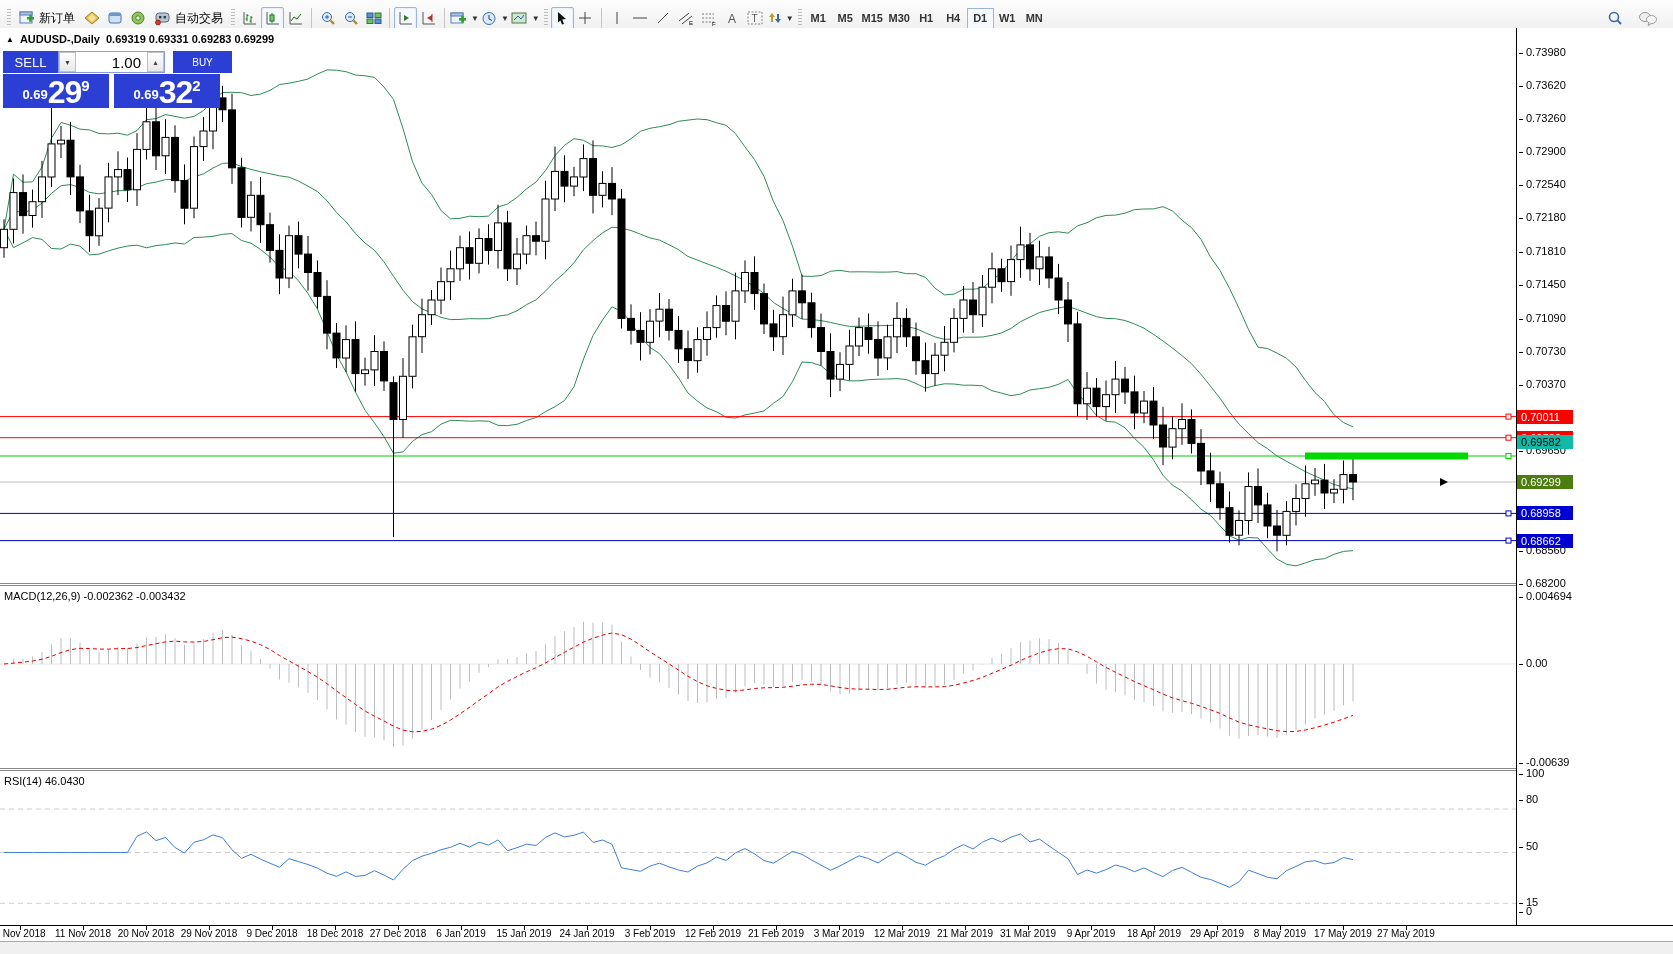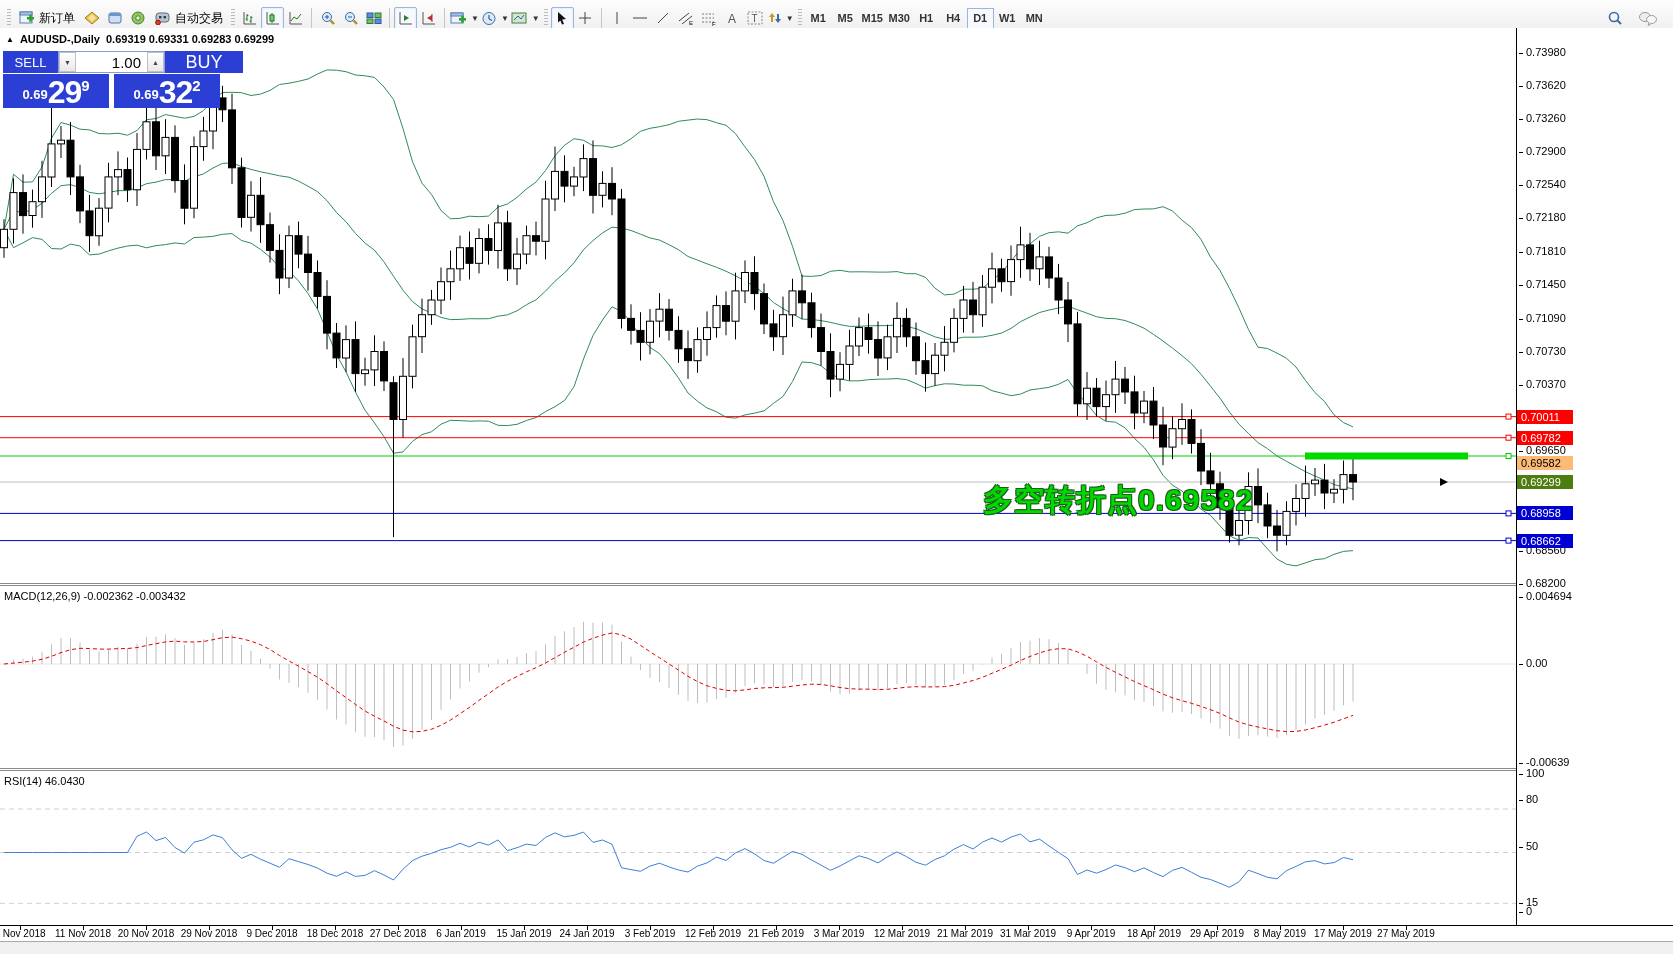--- a/index.html
+++ b/index.html
@@ -33,21 +33,21 @@
   #right-axis{position:absolute;left:1517px;top:28px;width:156px;height:897px;background:#fff;font-size:11px;}
   .tick-label{position:absolute;left:2px;white-space:nowrap;color:#000;}
   .tick-label .dash{display:inline-block;width:4px;height:1px;background:#000;vertical-align:middle;margin-right:3px;}
   .line-label{position:absolute;left:0;min-width:56px;height:14px;line-height:14px;
               padding:0 4px;font-size:11px;white-space:nowrap;}
   
   #symbol-header{position:absolute;left:6px;top:5px;font-size:11px;display:flex;gap:6px;align-items:center;}
   #oct{position:absolute;left:3px;top:23px;width:217px;height:57px;background:#fff;}
   #oct .blue{background:#2b3fd4;color:#fff;position:absolute;}
   #oct-sell-h{left:0;top:0;width:55px;height:22px;font-size:13px;display:flex;align-items:center;justify-content:center;}
-  #oct-buy-h{left:162px;top:0;width:78px;height:22px;font-size:18px;display:flex;align-items:center;justify-content:center;}
+  #oct-buy-h{left:170px;top:0;width:59px;height:22px;font-size:10px;display:flex;align-items:center;justify-content:center;}
   #oct-vol{position:absolute;left:55px;top:0;width:107px;height:22px;background:#fff;
            border:1px solid #8a9ae0;display:flex;align-items:stretch;}
   #oct-vol .spin{width:17px;display:flex;align-items:center;justify-content:center;font-size:7px;color:#444;
                  background:linear-gradient(#fefefe,#e8e8e8);border:1px solid #c0c0c0;}
   #oct-vol .val{flex:1;display:flex;align-items:center;justify-content:flex-end;padding-right:6px;font-size:15px;}
   .oct-price{left:0;top:23px;width:106px;height:34px;display:flex;align-items:flex-end;justify-content:center;padding-bottom:2px;}
   .oct-price.right{left:111px;width:106px;}
   .oct-price .small{font-size:13px;font-weight:bold;margin-bottom:4px;}
   .oct-price .big{font-size:32px;font-weight:bold;line-height:28px;letter-spacing:-1px;margin-top:20px;}
   .oct-price .sup{font-size:15px;font-weight:bold;position:relative;top:-12px;}
@@ -661,21 +661,20 @@
         <span class="small">0.69</span>
           <span class="big">29</span>
           <span class="sup">9</span>
       </div>
       <div class="oct-price blue right">
         <span class="small">0.69</span>
           <span class="big">32</span>
           <span class="sup">2</span>
       </div>
     </div>
-    <div id="annotation">多空转折点0.69582</div>
   </div>
 
   <div class="hsep" style="top:583px"></div>
   <div class="hsep" style="top:585px"></div>
 
   <div id="macd-panel">
     <svg id="macd-svg" width="1516" height="182">
         <line x1="0" y1="78" x2="1516" y2="78" stroke="#e4e4e4"></line>
         <line x1="4" y1="78" x2="4" y2="78.0" stroke="#bdbdbd"></line>
         <line x1="13.5" y1="78" x2="13.5" y2="73.4" stroke="#bdbdbd"></line>
@@ -865,21 +864,21 @@
       <div class="tick-label" style="top: 562px;"><span class="dash"></span>0.004694</div>
       <div class="tick-label" style="top: 629px;"><span class="dash"></span>0.00</div>
       <div class="tick-label" style="top: 728px;"><span class="dash"></span>-0.00639</div>
       <div class="tick-label" style="top: 739px;"><span class="dash"></span>100</div>
       <div class="tick-label" style="top: 765px;"><span class="dash"></span>80</div>
       <div class="tick-label" style="top: 812px;"><span class="dash"></span>50</div>
       <div class="tick-label" style="top: 868px;"><span class="dash"></span>15</div>
       <div class="tick-label" style="top: 877px;"><span class="dash"></span>0</div>
       <div class="line-label" style="top: 382px; background: rgb(255, 0, 0); color: rgb(255, 255, 255);">0.70011</div>
       <div class="line-label" style="top: 403px; background: rgb(255, 0, 0); color: rgb(255, 255, 255);">0.69782</div>
-      <div class="line-label" style="top: 428px; background: #fdba74; color: rgb(0, 0, 0);">0.69582</div>
+      <div class="line-label" style="top: 407px; background: #14b8a6; color: rgb(0, 0, 0);">0.69582</div>
       <div class="line-label" style="top: 447px; background: #4d7c0f; color: rgb(255, 255, 255);">0.69299</div>
       <div class="line-label" style="top: 478px; background: rgb(0, 0, 210); color: rgb(255, 255, 255);">0.68958</div>
       <div class="line-label" style="top: 506px; background: rgb(0, 0, 210); color: rgb(255, 255, 255);">0.68662</div>
     </div>
   <div id="axis-border"></div>
 
   <div id="date-axis">
       <div class="date-tick" style="left: 20px;"></div>
       <div class="date-label" style="left: 20px;">1 Nov 2018</div>
       <div class="date-tick" style="left: 83px;"></div>

